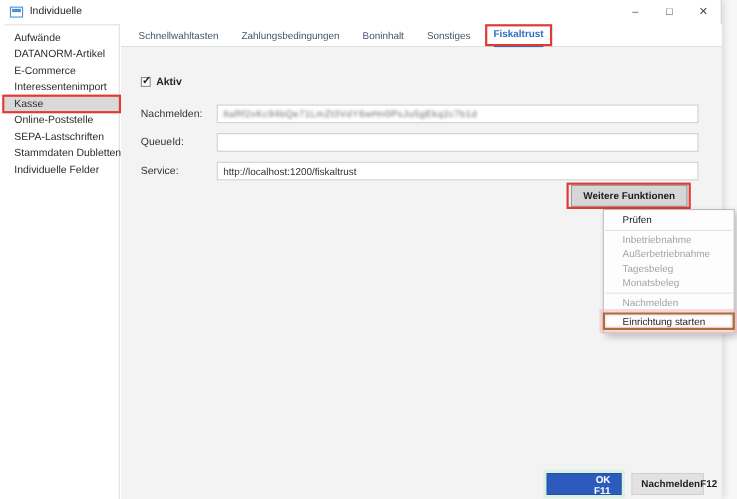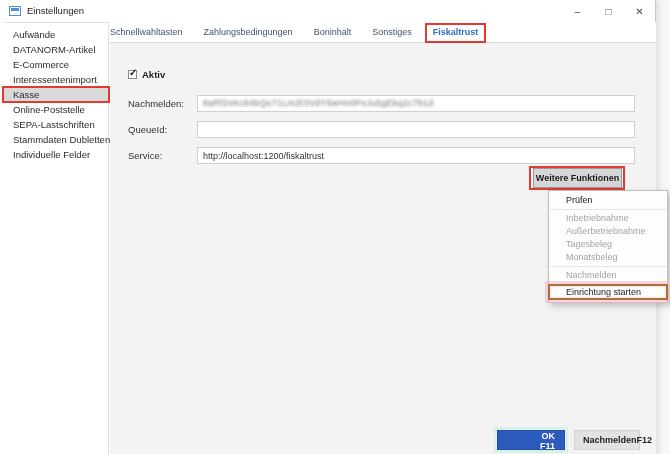--- a/index.html
+++ b/index.html
@@ -22,38 +22,38 @@
   .win-btn { width:31px; height:22px; display:flex; align-items:center; justify-content:center; font-size:10px; color:#4a4a4a; }
   
   .sidebar {
     position:absolute; left:4px; top:22px; width:105px; height:432px;
     background:#fff; border-top:1px solid #e1e1e1; border-right:1px solid #e1e1e1; padding-top:4px;
   }
   .side-item { position:relative; height:15px; line-height:15px; padding-left:9px; font-size:9.5px; color:#2b2b2b; white-space:nowrap; }
   .side-item.selected { background:#d9d9d9; }
   
   .main { position:absolute; left:110px; top:22px; width:546px; height:432px; background:#fff; }
-  .tabbar { position:absolute; left:0; top:0; width:100%; height:21px; background:#fff; border-bottom:1px solid #d8d8d8; display:flex; align-items:flex-start; gap:21px; }
+  .tabbar { position:absolute; left:0; top:0; width:100%; height:21px; background:#fff; border-bottom:1px solid #d8d8d8; display:flex; align-items:center; padding-left:16px; gap:21px; }
   .tab { position:relative; font-size:9px; color:#44546a; line-height:20px; white-space:nowrap; }
   .tab.selected { color:#2a6fc2; font-weight:700; border-bottom:2px solid #2a6fc2; }
   .content { position:absolute; left:0; top:21px; width:100%; height:411px; background:#f3f3f3; }
   
   .aktiv-row { position:absolute; left:18px; top:47px; display:flex; align-items:center; gap:5px; }
   .checkbox { position:relative; width:9px; height:9px; border:1px solid #8a8a8a; background:#fff; }
   .checkbox .check { position:absolute; left:0px; top:-4px; font-size:10px; color:#1a1a1a; font-weight:700; }
   .aktiv-label { font-size:9.5px; font-weight:700; color:#222; }
   .field-label { position:absolute; left:18px; font-size:9.5px; color:#333; }
   .field-input {
     position:absolute; left:87px; width:438px; height:17px;
     background:#fff; border:1px solid #cfcfcf; font-size:9px; color:#333;
     padding:0 5px; font-family:"Liberation Sans", sans-serif; line-height:15px;
   }
   .blur-text { display:inline-block; filter:blur(1.6px); color:#6a6a6a; font-size:8.5px; line-height:15px; letter-spacing:0.5px; user-select:none; }
   .more-btn {
-    position:absolute; left:423px; top:146px; width:89px; height:20px;
+    position:absolute; left:409px; top:146px; width:106px; height:20px;
     background:#d6d6d6; border:1px solid #9a9a9a; font-size:9px; font-weight:700; color:#1a1a1a;
     display:flex; align-items:center; justify-content:center; font-family:"Liberation Sans", sans-serif;
   }
   
   .ok-btn {
     position:absolute; left:387px; top:408px; width:68px; height:20px;
     background:#2d5bbd; border:1px solid #2a4fa8; color:#fff; font-size:9px; font-weight:700;
     display:flex; align-items:flex-end; justify-content:space-between; padding:0 9px;
     box-shadow:0 0 0 3px #d9f1e3; font-family:"Liberation Sans", sans-serif;flex-direction:column;
   }
@@ -88,21 +88,21 @@
 </head>
 <body>
 
 <div class="screen">
   <div class="bg-strip"></div>
 
   <div class="window">
 
     <div class="titlebar">
       <span class="app-icon"></span>
-      <span class="title-text">Einstellungen</span>
+      <span class="title-text">Individuelle</span>
       <div class="win-controls">
         <span class="win-btn">–</span>
         <span class="win-btn">□</span>
         <span class="win-btn">✕</span>
       </div>
     </div>
 
     <div class="sidebar">
       <div class="side-item"><span>Aufwände</span></div>
       <div class="side-item"><span>DATANORM-Artikel</span></div>

